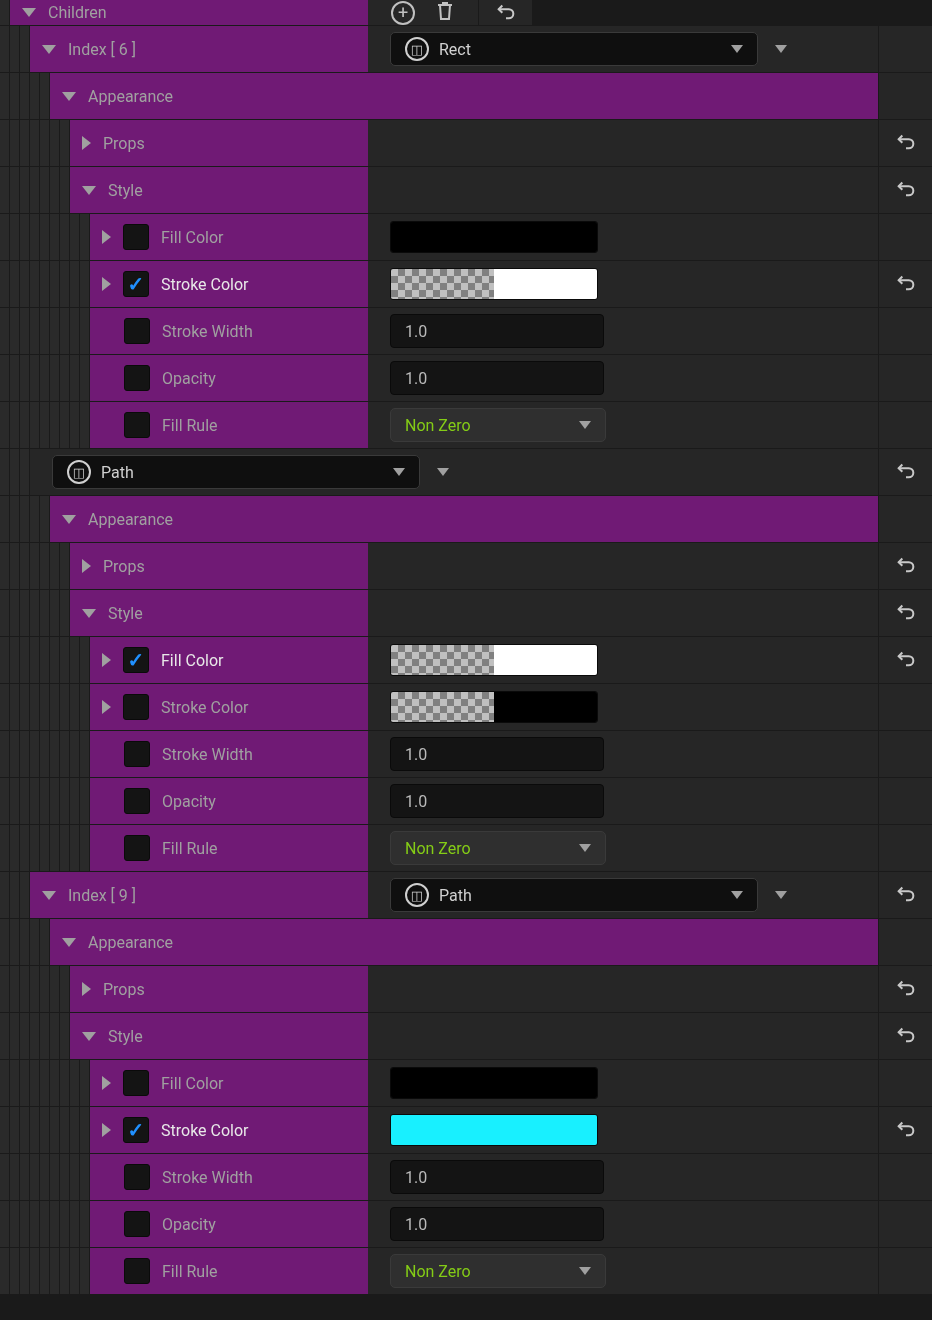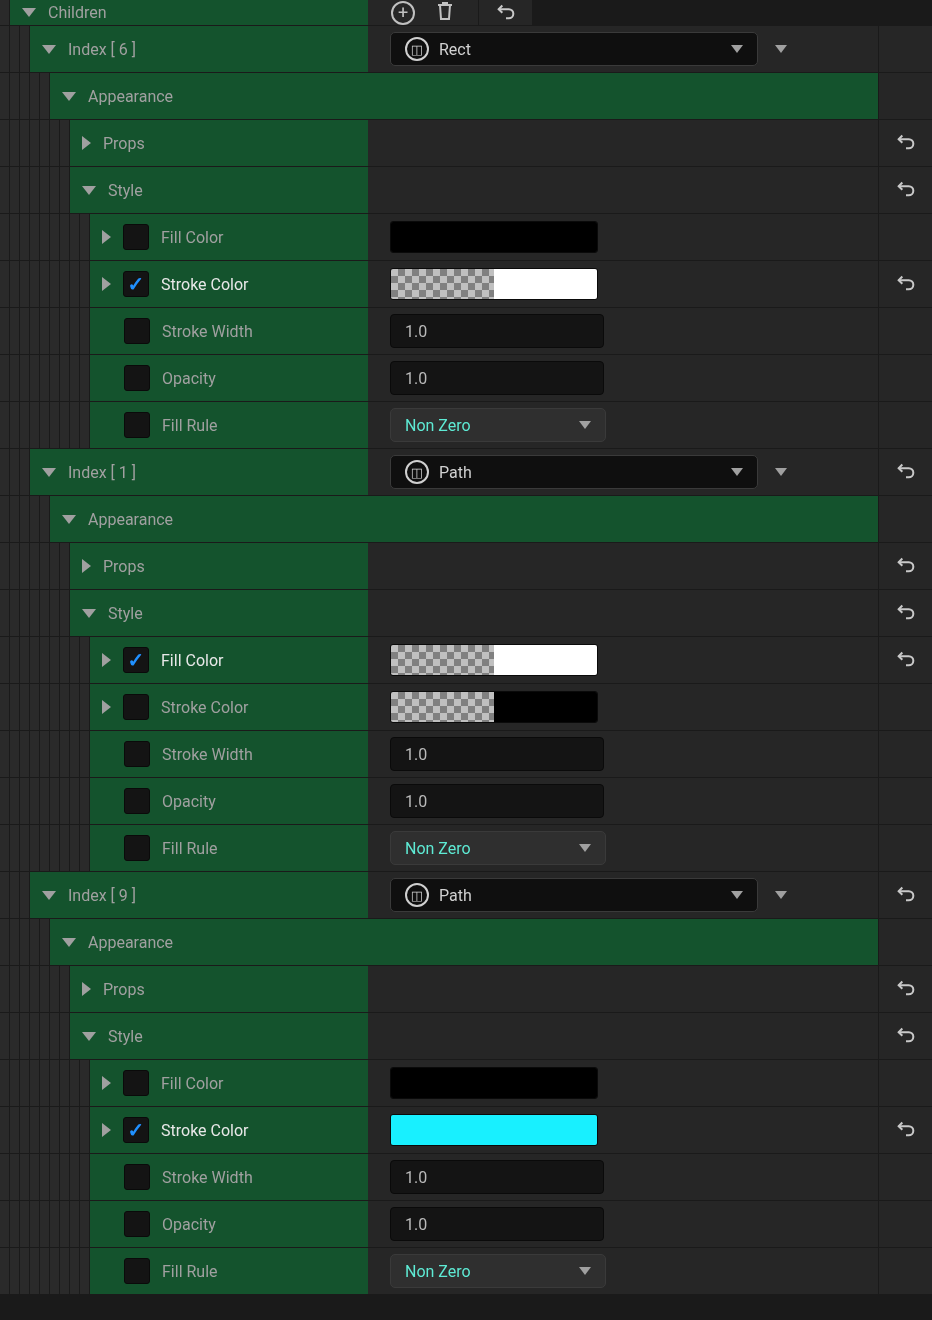--- a/index.html
+++ b/index.html
@@ -20,21 +20,21 @@
     width: 10px;
     height: 100%;
     background: #2a2a2a;
     border-right: 1px solid #1a1a1a;
     flex-shrink: 0;
   }
   .label-cell {
     display: flex;
     align-items: center;
     height: 100%;
-    background: #14532d;
+    background: #701a75;
     padding-left: 12px;
     flex-shrink: 0;
   }
   .value-cell {
     flex: 1;
     display: flex;
     align-items: center;
     height: 100%;
     background: #262626;
     padding-left: 22px;
@@ -90,21 +90,21 @@
     border: 1px solid #3a3a3a;
     border-radius: 5px;
     display: flex;
     align-items: center;
     padding: 0 14px;
     color: #d0d0d0;
     gap: 10px;
   }
   .dropdown .spacer { flex: 1; }
   .dropdown.wide { width: 368px; }
-  .dropdown.gray { width: 216px; background: #2f2f2f; color:#5eead4; }
+  .dropdown.gray { width: 216px; background: #2f2f2f; color:#84cc16; }
   .cube-icon {
     width: 24px; height: 24px;
     border: 2px solid #d0d0d0;
     border-radius: 50%;
     display:flex;align-items:center;justify-content:center;
     font-size:13px;
   }
   .chevron-down {
     width: 0; height: 0;
     border-left: 6px solid transparent;
@@ -353,24 +353,20 @@
         <span class="spacer"></span>
         <span class="chevron-down"></span>
       </div>
     </div>
     <div class="reset-cell"></div>
   </div>
   <div class="row">
     <div class="indent-stripe"></div>
       <div class="indent-stripe"></div>
       <div class="indent-stripe"></div>
-    <div class="label-cell" style="width:338px">
-      <span class="tri down"></span>
-      <span class="label-text">Index [ 1 ]</span>
-    </div>
     <div class="value-cell">
       <div class="dropdown wide">
         <span class="cube-icon">◫</span>
         <span>Path</span>
         <span class="spacer"></span>
         <span class="chevron-down"></span>
       </div>
       <span class="caret-icon">
           <span class="chevron-down"></span>
         </span>

